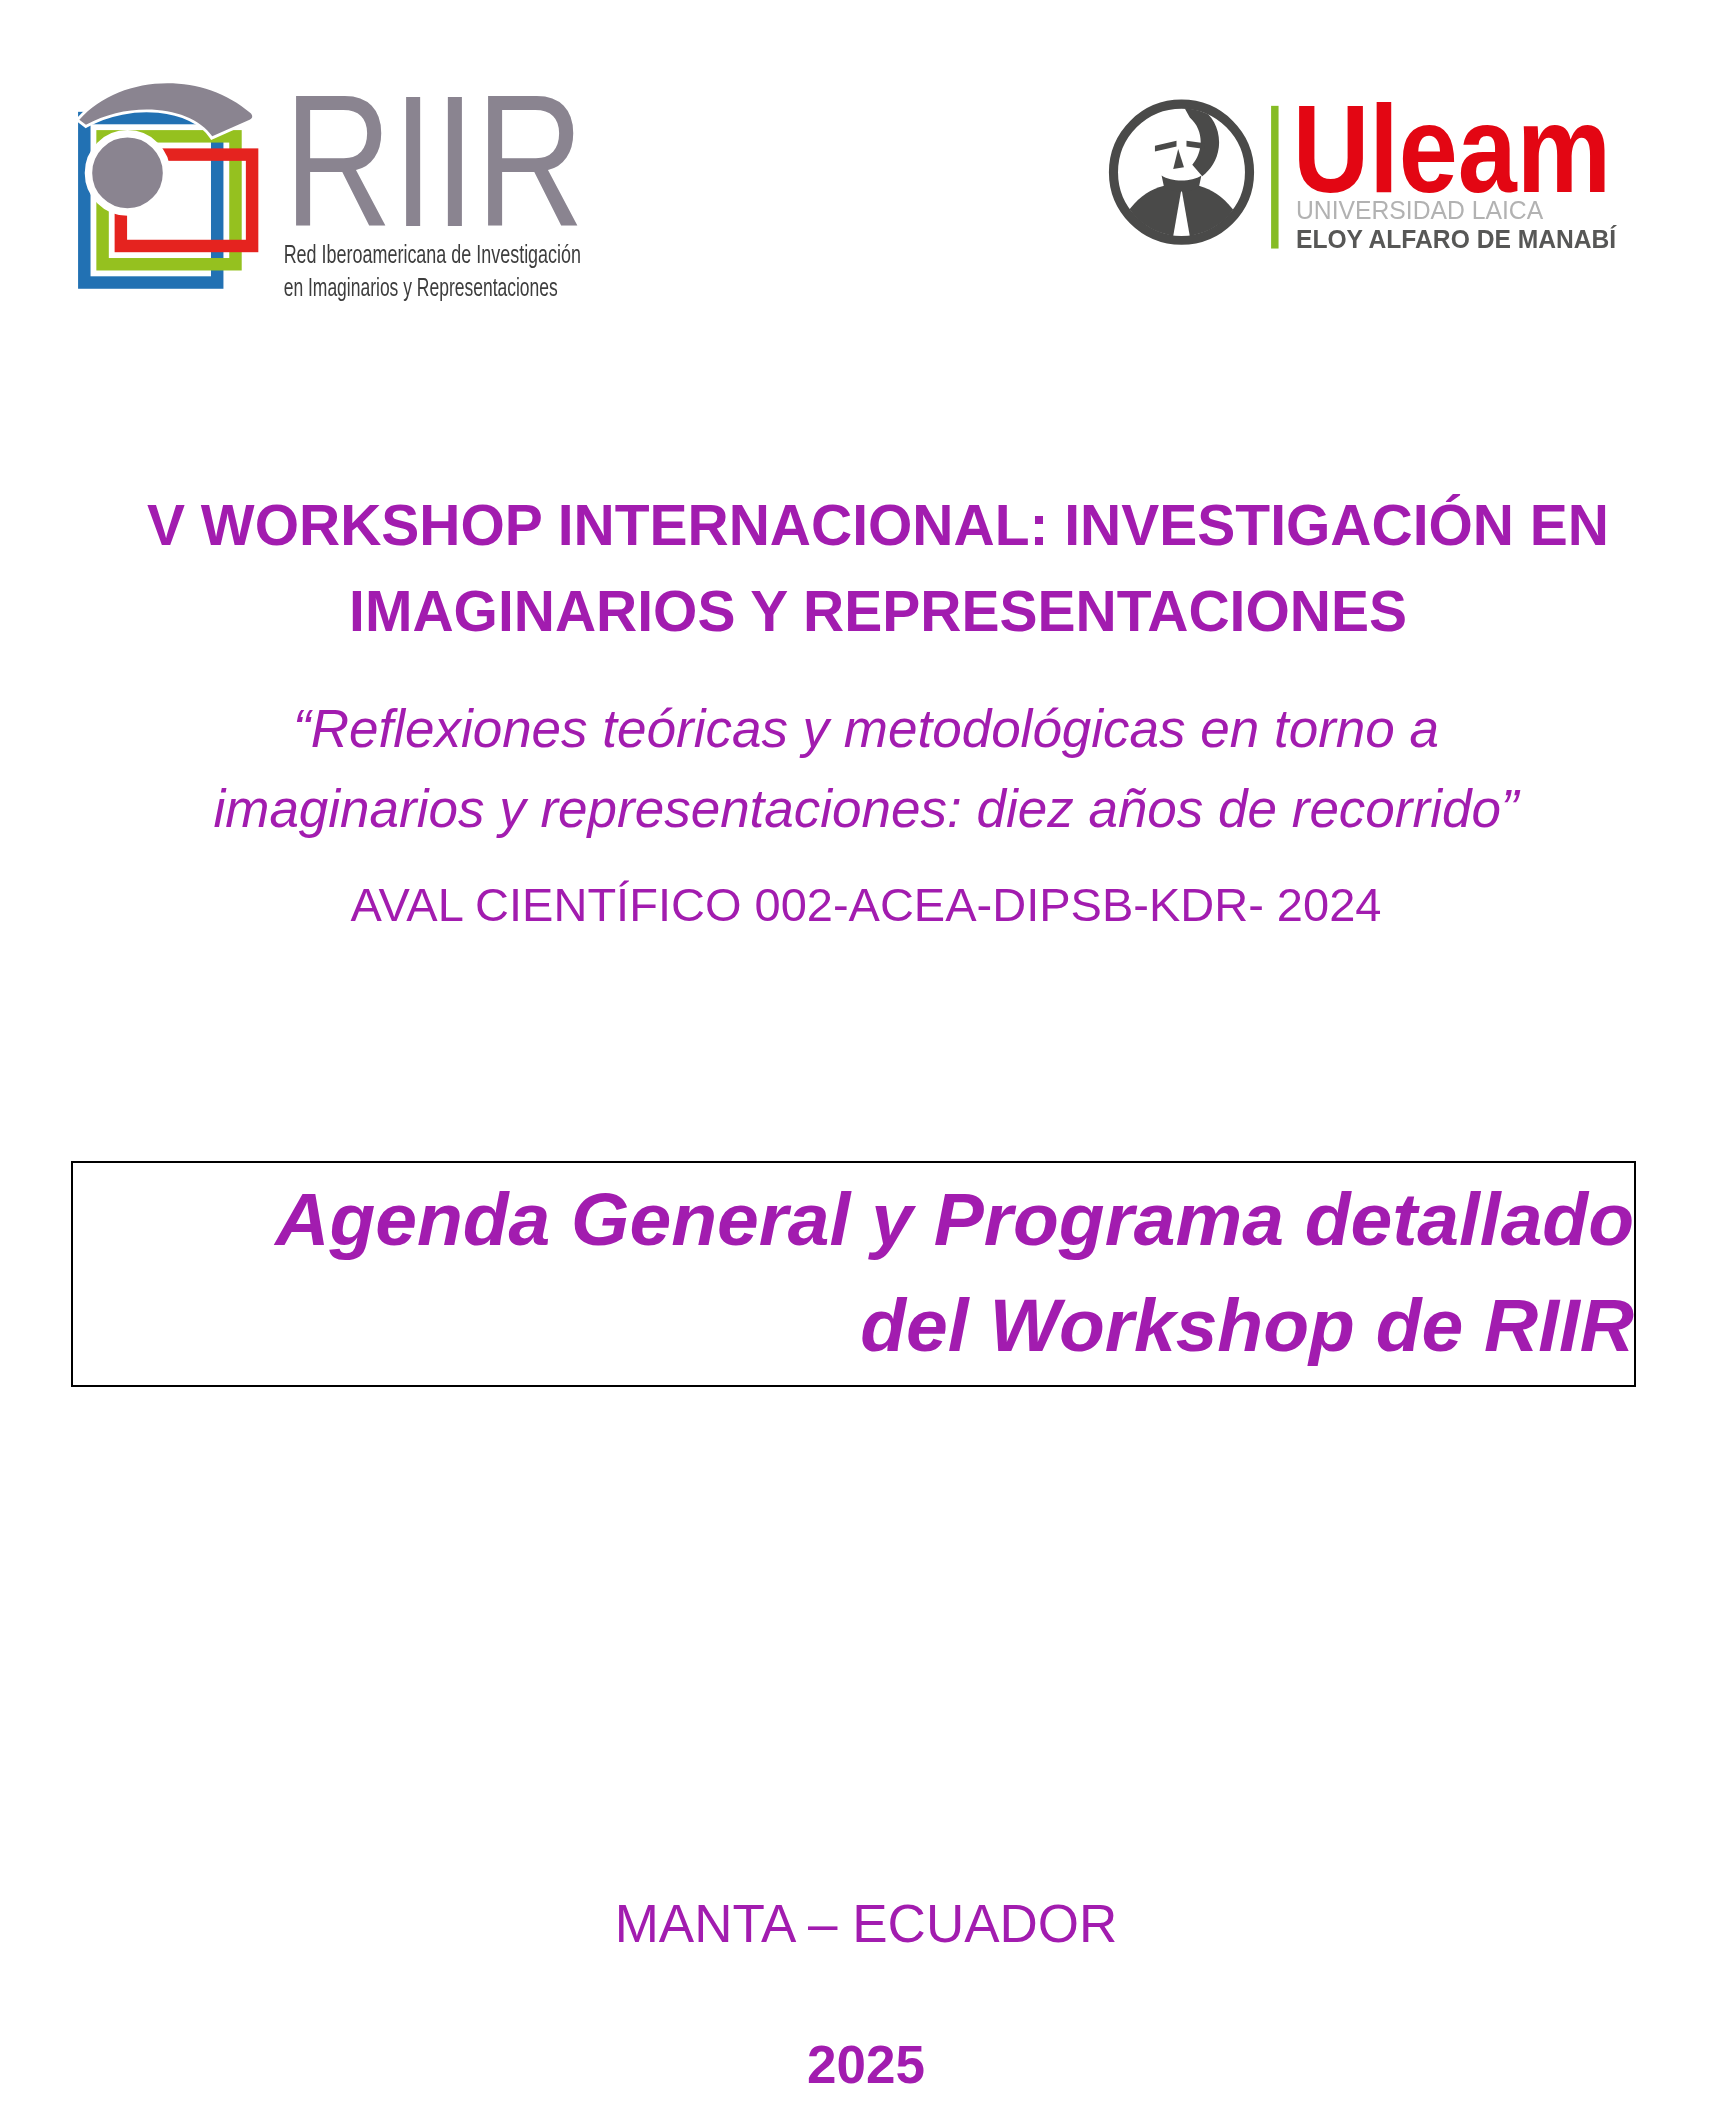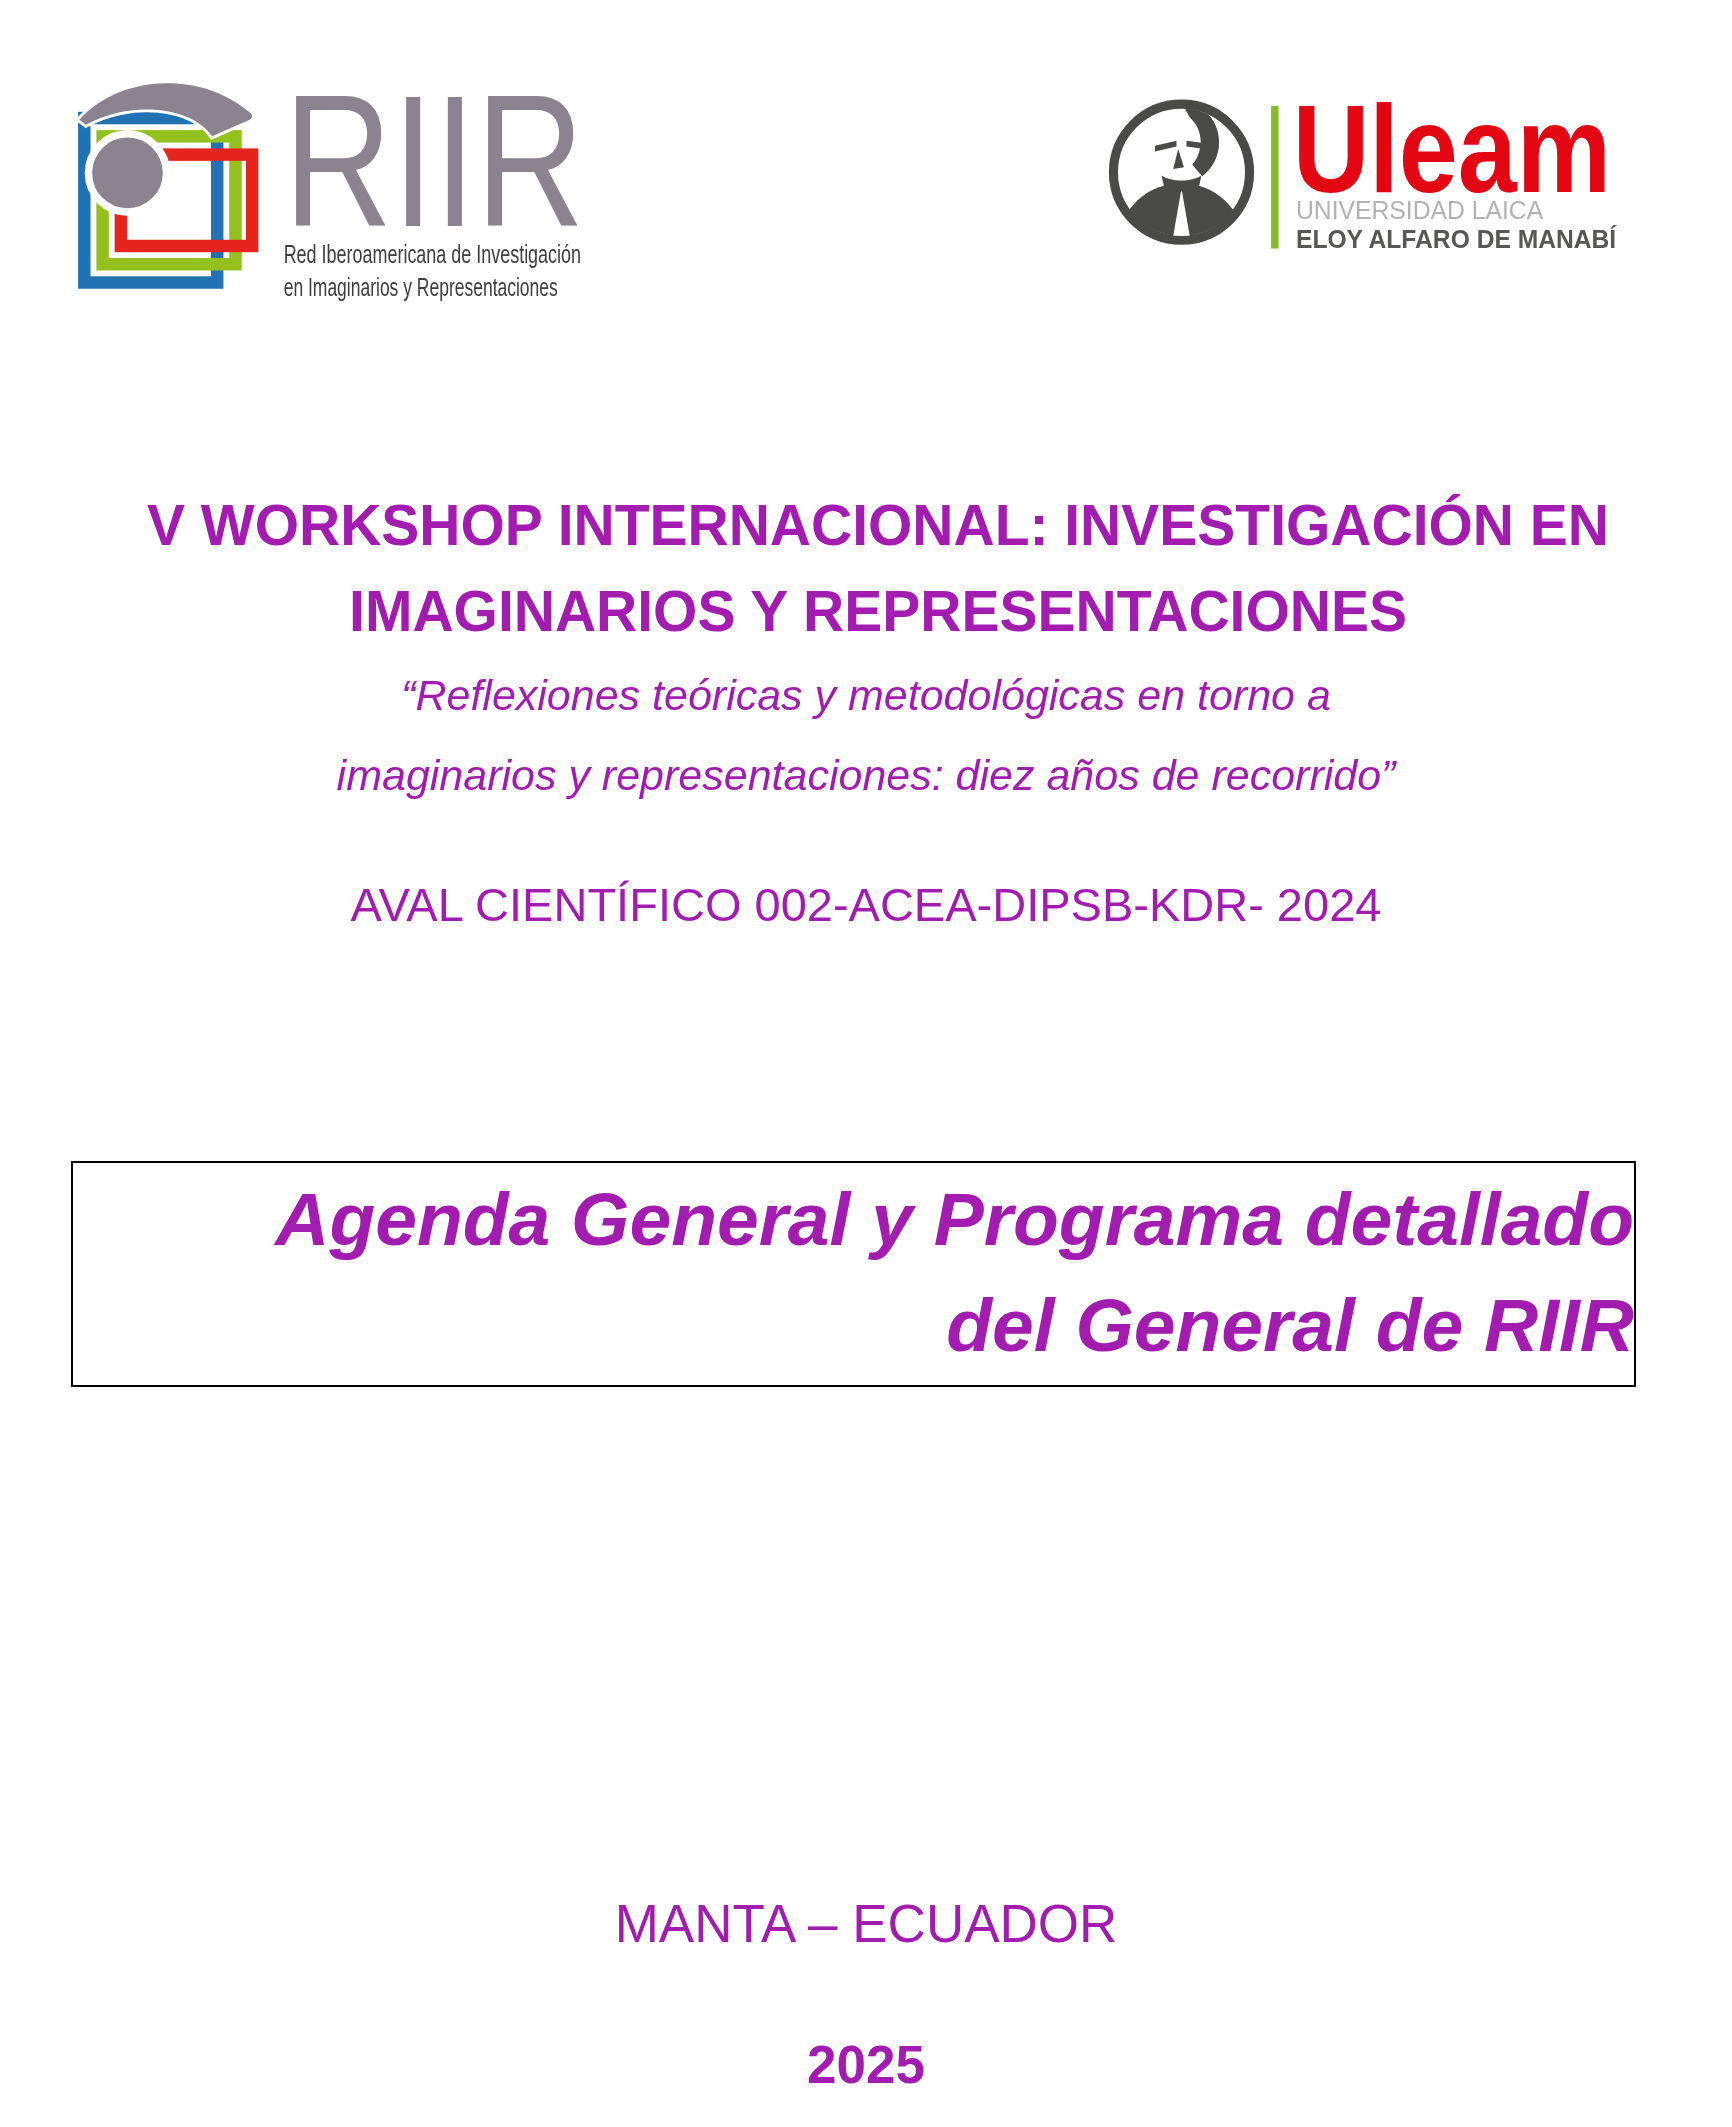--- a/index.html
+++ b/index.html
@@ -8,21 +8,21 @@
     font-family:"Liberation Sans", sans-serif; color:#a21caf; overflow:hidden;
   }
   svg text { font-family:"Liberation Sans", sans-serif; }
 
   .riir-logo  { position:absolute; left:76px;  top:73px;  width:515px; height:233px; }
   .uleam-logo { position:absolute; left:1105px; top:71px; width:523px; height:224px; }
 
   .centered { position:absolute; left:0; width:100%; text-align:center; }
 
   .title    { top:482px;  font-weight:700; font-size:57px;  line-height:86px;padding-left:12px; }
-  .subtitle { top:655px;  font-style:italic; font-size:43px; line-height:80px; }
+  .subtitle { top:689px;  font-style:italic; font-size:53px; line-height:80px; }
   .aval     { top:879px; font-weight:400; font-size:47px;  line-height:52px; }
 
   .agenda-box {
     position:absolute; left:71px; top:1161px; width:1565px; height:226px;
     border:2.5px solid #000; box-sizing:border-box; text-align:right;
     padding-top:3.3px;
   }
   .agenda-box .box-line { font-weight:700; font-style:italic; font-size:75px; line-height:106px; }
 
   .version  { top:1495px; font-weight:700; font-size:55px; line-height:83px; }
@@ -78,21 +78,21 @@
 
   <div class="centered subtitle">
     <div>“Reflexiones teóricas y metodológicas en torno a</div>
     <div>imaginarios y representaciones: diez años de recorrido”</div>
   </div>
 
   <div class="centered aval">AVAL CIENTÍFICO 002-ACEA-DIPSB-KDR- 2024</div>
 
   <div class="agenda-box">
     <div class="box-line">Agenda General y Programa detallado</div>
-    <div class="box-line">del General de RIIR</div>
+    <div class="box-line">del Workshop de RIIR</div>
   </div>
 
 
   <div class="centered location">MANTA – ECUADOR</div>
   <div class="centered year">2025</div>
 
 </div>
 
 
 </body></html>

